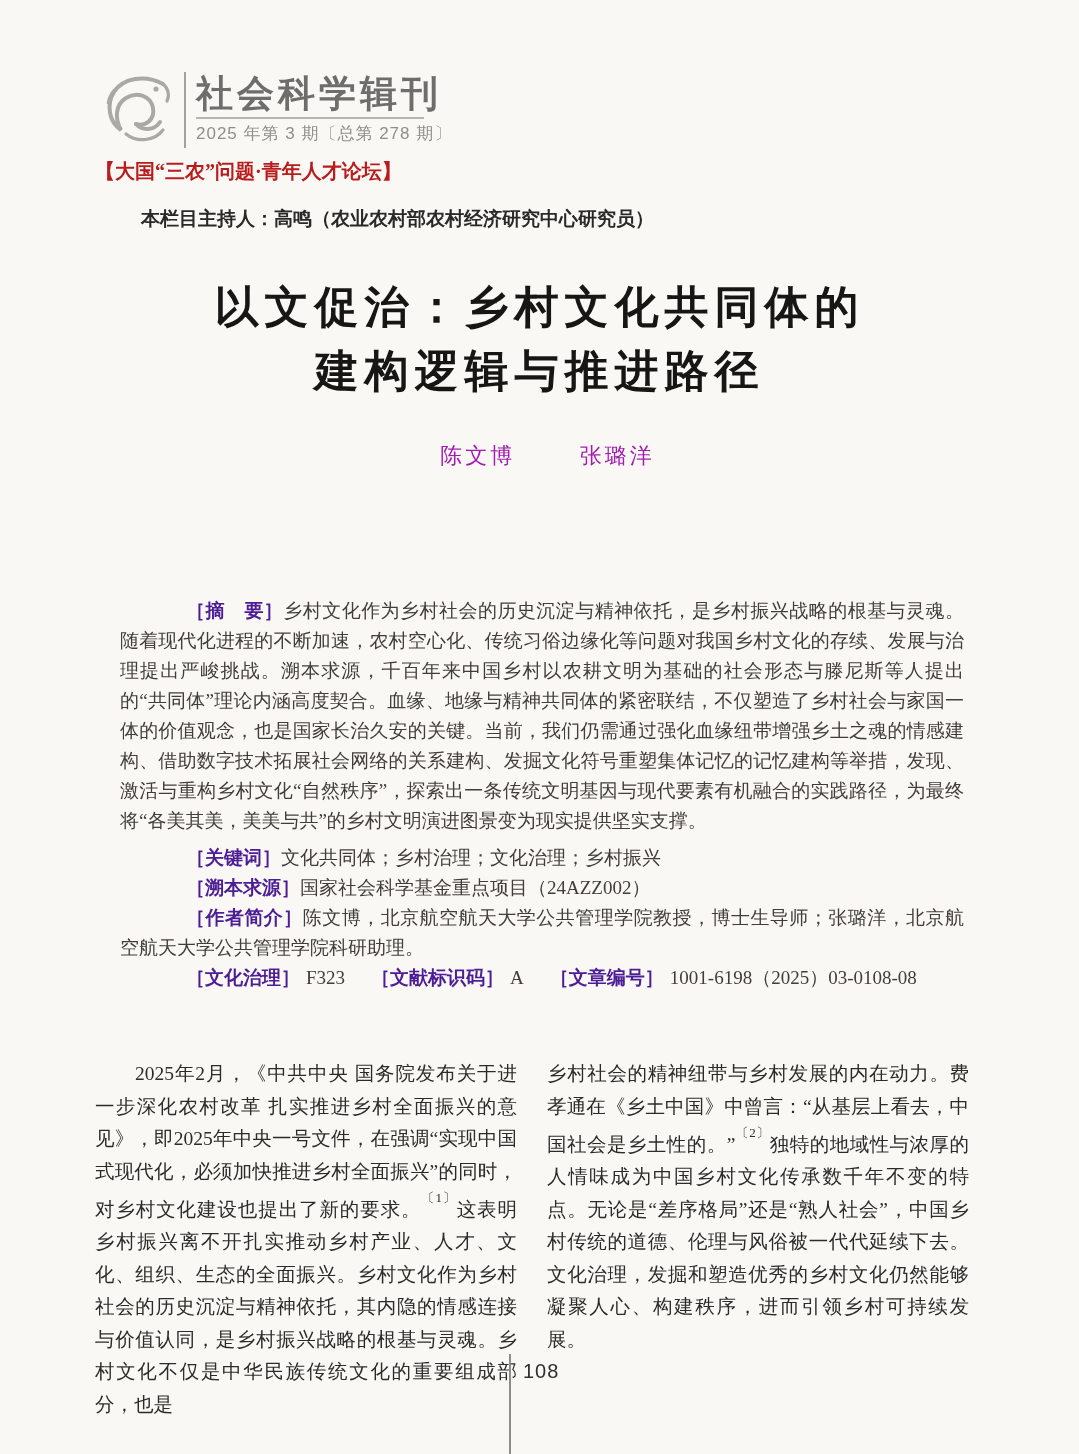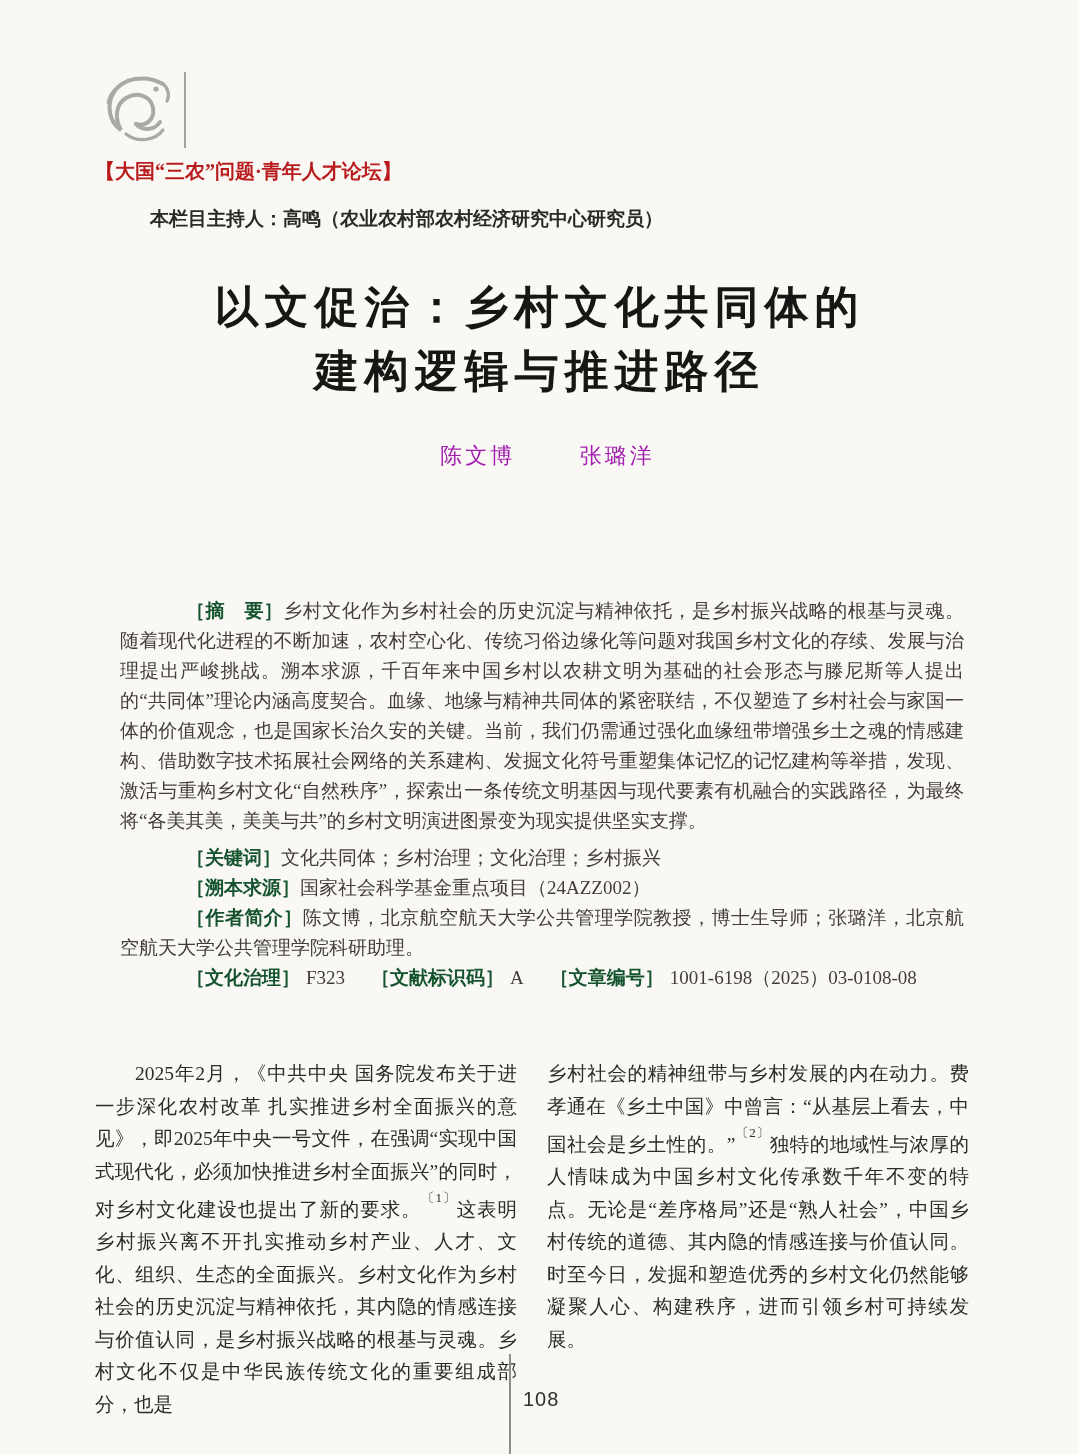--- a/index.html
+++ b/index.html
@@ -18,65 +18,70 @@
     font-size:37px; font-weight:bold; color:#6e6d6b; letter-spacing:4px;
     line-height:44px; white-space:nowrap;
   }
   .mast-rule { width:228px; height:2px; background:#b6b5b2; margin-top:1px; }
   .issue-line {
     font-family:"Liberation Sans","DejaVu Sans",sans-serif;
     font-size:17px; color:#8f8e8b; margin-top:3px; letter-spacing:1px; white-space:nowrap;
   }
   
   .section-line { position:absolute; left:95px; top:158px; font-size:20px; font-weight:bold; color:#b91c1c; white-space:nowrap; }
-  .host-line    { position:absolute; left:141px; top:206px; font-size:19px; font-weight:bold; color:#2a2927; white-space:nowrap;margin-left:9px; }
+  .host-line    { position:absolute; left:141px; top:206px; font-size:19px; font-weight:bold; color:#2a2927; white-space:nowrap; }
   
   .article-title {
     position:absolute; left:0; top:276px; width:100%; text-align:center;
     font-size:44px; line-height:64px; font-weight:bold; color:#171614; letter-spacing:6px;
   }
   .article-title .t-line { display:block; }
   .authors { position:absolute; left:8px; top:441px; width:100%; text-align:center; font-size:22px; color:#a21caf; letter-spacing:3px; }
   .authors .author + .author { margin-left:56px; }
   
   .front { position:absolute; left:120px; top:596px; width:844px; font-size:19px; line-height:30px; text-align:justify; color:#413e3a; }
   .front p { text-indent:66px; }
-  .fm-label { font-family:"Liberation Sans","DejaVu Sans",sans-serif; font-weight:bold; color:#14532d; }
+  .fm-label { font-family:"Liberation Sans","DejaVu Sans",sans-serif; font-weight:bold; color:#4c1d95; }
   .fm-gap1 { margin-top:7px; }
   .meta-val { margin:0 26px 0 6px; }
   .meta-val:last-child { margin-right:8px; }
   
   .bodycols { position:absolute; left:95px; top:1058px; width:874px; display:flex; }
   .col { width:422px; font-size:19.5px; line-height:32.5px; text-align:justify; color:#2c2b29; }
   .col.right { margin-left:30px; }
   .col p.indent { text-indent:40px; }
   sup.fnref { font-size:13px; position:relative; top:-6px; letter-spacing:0; }
   
   .footer-rule { position:absolute; left:509px; top:1354px; width:2px; height:100px; background:#8d8c8a; }
   .page-number {
     position:absolute; left:523px; top:1360px;
     font-family:"Liberation Sans","DejaVu Sans",sans-serif;
-    font-size:20px; color:#302f2d; letter-spacing:1px;margin-top:28px;
+    font-size:20px; color:#302f2d; letter-spacing:1px;
   }
 </style>
 </head>
 <body>
 
 <div class="page">
 
   <header class="masthead">
     <svg class="emblem" viewBox="0 0 80 76" fill="none" stroke="#aaa9a6" stroke-width="4" stroke-linecap="round">
       <path d="M64 12 C46 2 24 6 15 20 C7 33 10 50 22 58 C15 46 17 32 27 26 C38 19 52 24 54 36 C56 47 47 55 37 52"></path>
       <path d="M37 52 C43 59 55 59 61 50"></path>
       <path d="M27 62 C38 71 56 69 64 58" stroke-width="3.2"></path>
       <path d="M64 12 C69 16 71 23 68 29" stroke-width="3.2"></path>
       <circle cx="57" cy="17" r="2.6" fill="#aaa9a6" stroke="none"></circle>
       <path d="M20 14 C14 18 10 24 9 31" stroke-width="2.6"></path>
     </svg>
     <div class="mast-divider"></div>
+    <div class="mast-text">
+      <div class="journal-title">社会科学辑刊</div>
+      <div class="mast-rule"></div>
+      <div class="issue-line">2025 年第 3 期〔总第 278 期〕</div>
+    </div>
   </header>
 
   <div class="section-line">【大国“三农”问题·青年人才论坛】</div>
   <div class="host-line">本栏目主持人：高鸣（农业农村部农村经济研究中心研究员）</div>
 
   <h1 class="article-title">
     <span class="t-line">以文促治：乡村文化共同体的</span>
     <span class="t-line">建构逻辑与推进路径</span>
   </h1>
   <div class="authors">
@@ -90,20 +95,20 @@
     <p><span class="fm-label">［溯本求源］</span><span>国家社会科学基金重点项目（24AZZ002）</span></p>
     <p><span class="fm-label">［作者简介］</span><span>陈文博，北京航空航天大学公共管理学院教授，博士生导师；张璐洋，北京航空航天大学公共管理学院科研助理。</span></p>
     <p><span class="fm-label">［文化治理］</span><span class="meta-val">F323</span><span class="fm-label">［文献标识码］</span><span class="meta-val">A</span><span class="fm-label">［文章编号］</span><span class="meta-val">1001-6198（2025）03-0108-08</span></p>
   </section>
 
   <section class="bodycols">
     <div class="col left">
       <p class="indent"><span>2025年2月，《中共中央 国务院发布关于进一步深化农村改革 扎实推进乡村全面振兴的意见》，即2025年中央一号文件，在强调“实现中国式现代化，必须加快推进乡村全面振兴”的同时，对乡村文化建设也提出了新的要求。</span><sup class="fnref">〔1〕</sup><span>这表明乡村振兴离不开扎实推动乡村产业、人才、文化、组织、生态的全面振兴。乡村文化作为乡村社会的历史沉淀与精神依托，其内隐的情感连接与价值认同，是乡村振兴战略的根基与灵魂。乡村文化不仅是中华民族传统文化的重要组成部分，也是</span></p>
     </div>
     <div class="col right">
-      <p><span>乡村社会的精神纽带与乡村发展的内在动力。费孝通在《乡土中国》中曾言：“从基层上看去，中国社会是乡土性的。”</span><sup class="fnref">〔2〕</sup><span>独特的地域性与浓厚的人情味成为中国乡村文化传承数千年不变的特点。无论是“差序格局”还是“熟人社会”，中国乡村传统的道德、其内隐的情感连接与价值认同。时至今日，发掘和塑造优秀的乡村文化仍然能够凝聚人心、构建秩序，进而引领乡村可持续发展。</span></p>
+      <p><span>乡村社会的精神纽带与乡村发展的内在动力。费孝通在《乡土中国》中曾言：“从基层上看去，中国社会是乡土性的。”</span><sup class="fnref">〔2〕</sup><span>独特的地域性与浓厚的人情味成为中国乡村文化传承数千年不变的特点。无论是“差序格局”还是“熟人社会”，中国乡村传统的道德、伦理与风俗被一代代延续下去。文化治理，发掘和塑造优秀的乡村文化仍然能够凝聚人心、构建秩序，进而引领乡村可持续发展。</span></p>
     </div>
   </section>
 
   <div class="footer-rule"></div>
   <div class="page-number">108</div>
 
 </div>
 
 </body></html>

